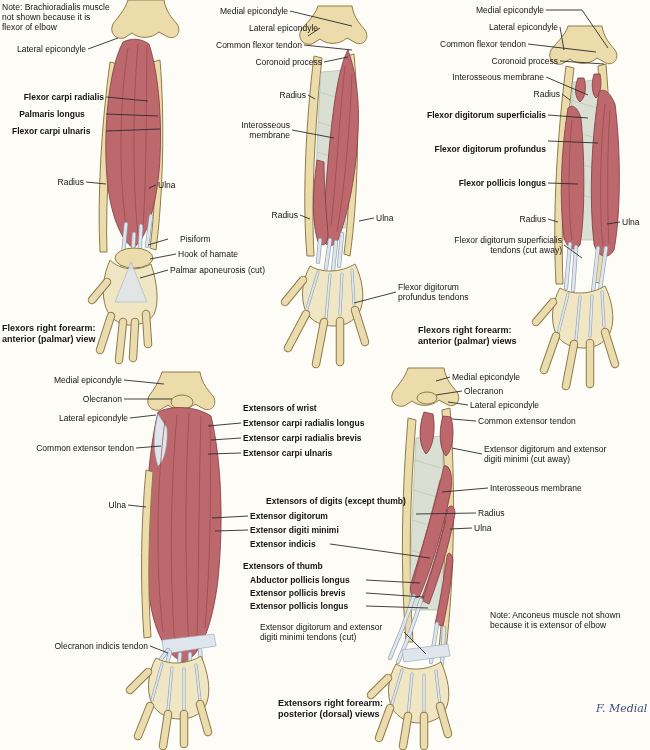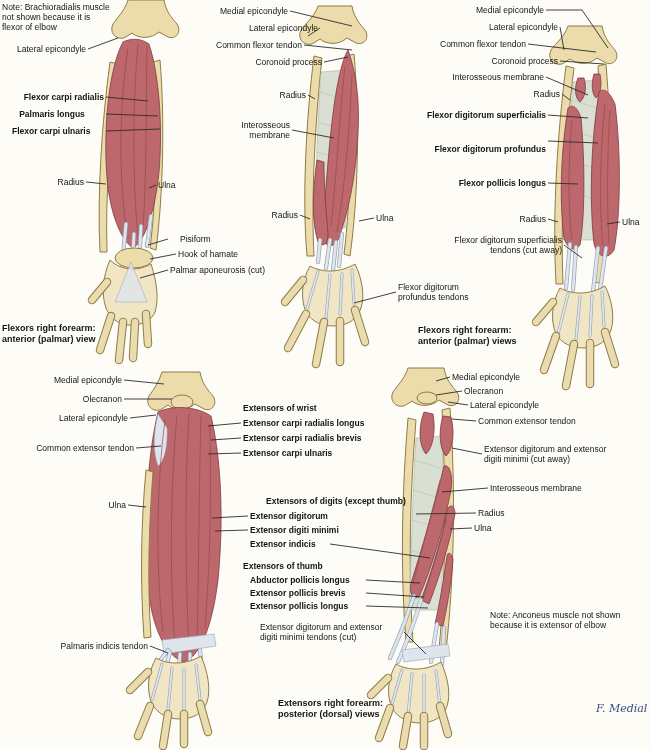--- a/index.html
+++ b/index.html
@@ -229,21 +229,21 @@
       <div class="lbl" style="left: 622px; top: 217px; width: 28px;">Ulna</div>
       <div class="lbl" style="left: 424px; top: 235px; width: 138px; text-align: right;">Flexor digitorum superficialis
 tendons (cut away)</div>
       <div class="lbl caption" style="left: 418px; top: 325px; width: 115px;">Flexors right forearm:
 anterior (palmar) views</div>
       <div class="lbl" style="left: 34px; top: 375px; width: 88px; text-align: right;">Medial epicondyle</div>
       <div class="lbl" style="left: 70px; top: 394px; width: 52px; text-align: right;">Olecranon</div>
       <div class="lbl" style="left: 40px; top: 413px; width: 88px; text-align: right;">Lateral epicondyle</div>
       <div class="lbl" style="left: 16px; top: 443px; width: 118px; text-align: right;">Common extensor tendon</div>
       <div class="lbl" style="left: 96px; top: 500px; width: 30px; text-align: right;">Ulna</div>
-      <div class="lbl" style="left: 38px; top: 641px; width: 110px; text-align: right;">Palmaris indicis tendon</div>
+      <div class="lbl" style="left: 38px; top: 641px; width: 110px; text-align: right;">Olecranon indicis tendon</div>
       <div class="lbl b" style="left: 243px; top: 403px; width: 120px;">Extensors of wrist</div>
       <div class="lbl b" style="left: 243px; top: 418px; width: 150px;">Extensor carpi radialis longus</div>
       <div class="lbl b" style="left: 243px; top: 433px; width: 150px;">Extensor carpi radialis brevis</div>
       <div class="lbl b" style="left: 243px; top: 448px; width: 130px;">Extensor carpi ulnaris</div>
       <div class="lbl b" style="left: 238px; top: 496px; width: 170px; padding-left: 28px;">Extensors of digits (except thumb)</div>
       <div class="lbl b" style="left: 250px; top: 511px; width: 110px;">Extensor digitorum</div>
       <div class="lbl b" style="left: 250px; top: 525px; width: 120px;">Extensor digiti minimi</div>
       <div class="lbl b" style="left: 250px; top: 539px; width: 90px;">Extensor indicis</div>
       <div class="lbl b" style="left: 243px; top: 561px; width: 120px;">Extensors of thumb</div>
       <div class="lbl b" style="left: 250px; top: 575px; width: 120px;">Abductor pollicis longus</div>

